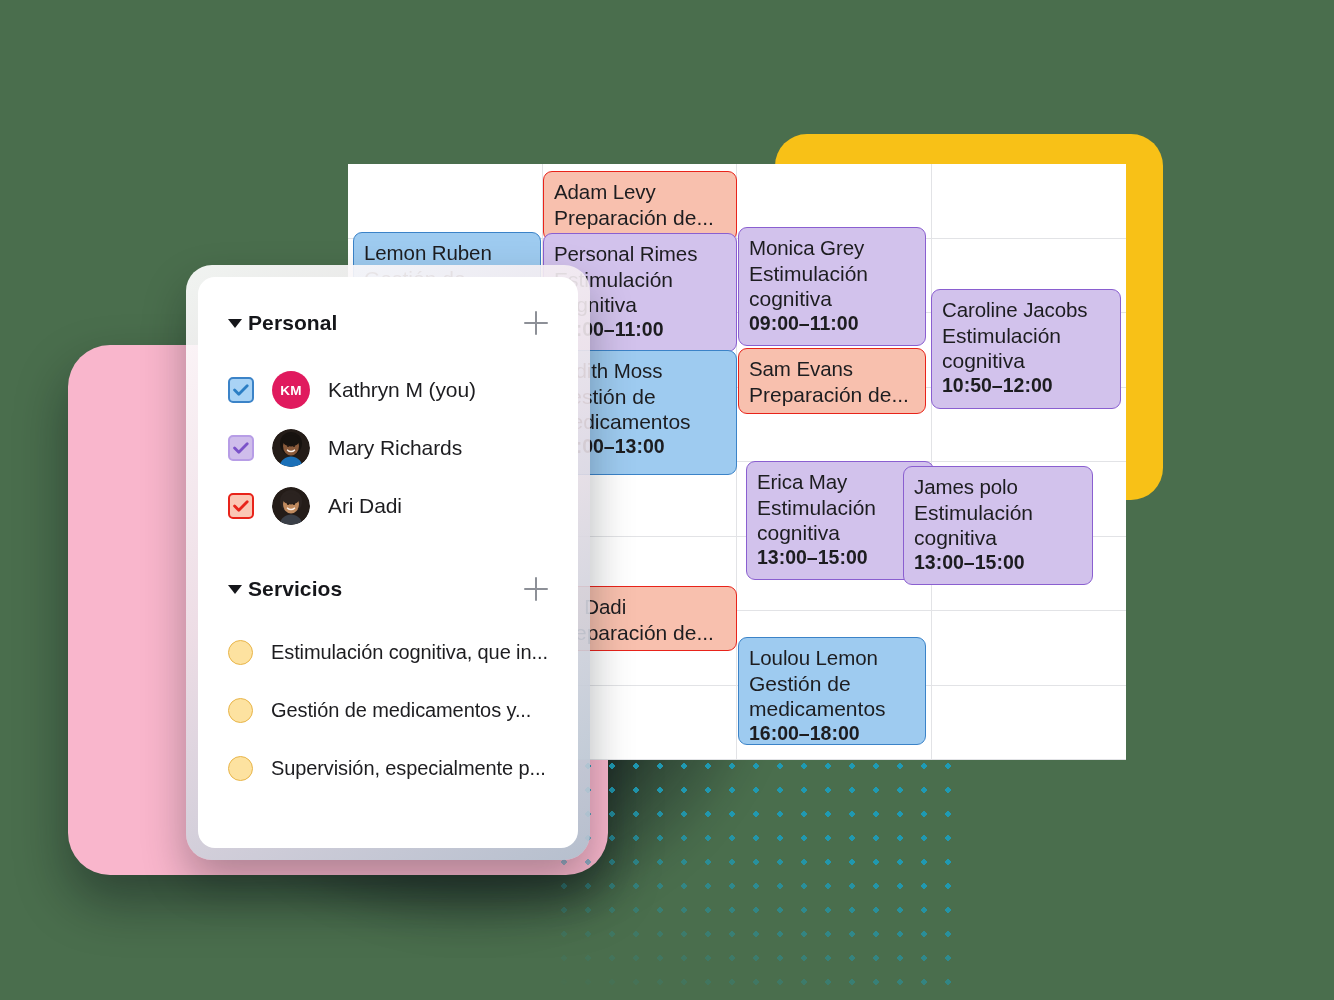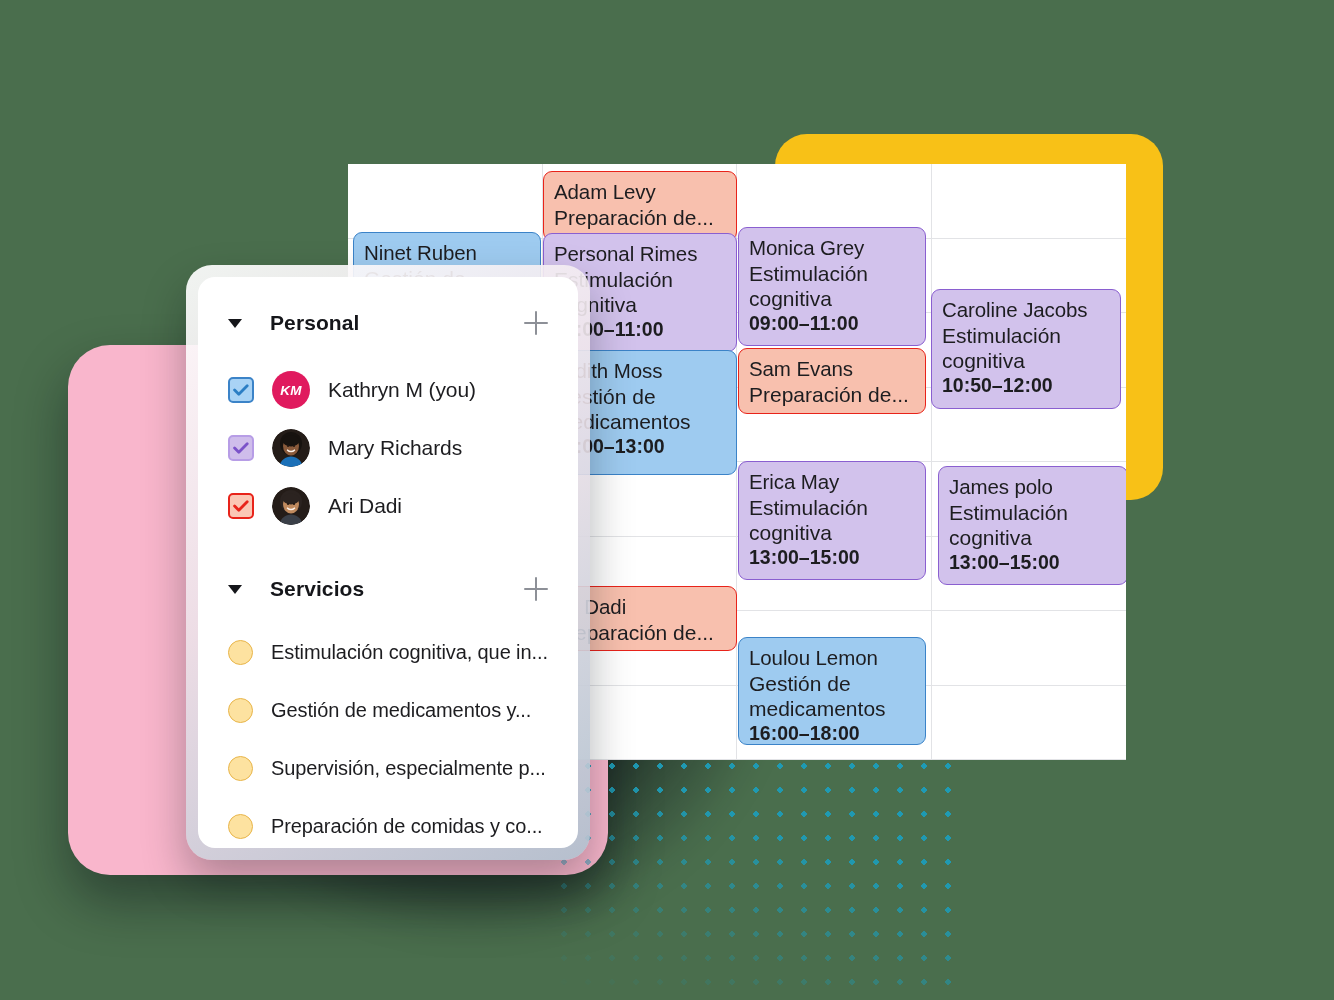--- a/index.html
+++ b/index.html
@@ -123,21 +123,21 @@
     width: 100%;
     height: 100%;
     background: #ffffff;
     border-radius: 17px;
     padding: 34px 30px 26px 30px;
   }
 
   .section-head {
     display: flex;
     align-items: center;
-    gap: 28px;
+    gap: 6px;
     margin-bottom: 10px;
   }
   .caret {
     width: 0; height: 0;
     border-left: 7px solid transparent;
     border-right: 7px solid transparent;
     border-top: 9px solid #15161a;
     flex: 0 0 auto;
   }
   .section-title {
@@ -268,21 +268,21 @@
         <div class="cal-cell"></div>
         <div class="cal-cell"></div>
         <div class="cal-cell last-col"></div>
       </div>
     <div class="events" id="cal-events">
         <div class="event ev-salmon" style="left: 195px; top: 7px; width: 194px; height: 70px;">
           <div class="ev-name">Adam Levy</div>
           <div class="ev-svc">Preparación de...</div>
         </div>
         <div class="event ev-blue" style="left: 5px; top: 68px; width: 188px; height: 152px;">
-          <div class="ev-name">Ninet Ruben</div>
+          <div class="ev-name">Lemon Ruben</div>
           <div class="ev-svc">Gestión de</div>
         </div>
         <div class="event ev-purple" style="left: 195px; top: 69px; width: 194px; height: 119px;">
           <div class="ev-name">Personal Rimes</div>
           <div class="ev-svc">Estimulación cognitiva</div>
           <div class="ev-time">09:00–11:00</div>
         </div>
         <div class="event ev-purple" style="left: 390px; top: 63px; width: 188px; height: 119px;">
           <div class="ev-name">Monica Grey</div>
           <div class="ev-svc">Estimulación cognitiva</div>
@@ -295,26 +295,26 @@
         </div>
         <div class="event ev-blue" style="left: 195px; top: 186px; width: 194px; height: 125px;">
           <div class="ev-name">Judith Moss</div>
           <div class="ev-svc">Gestión de medicamentos</div>
           <div class="ev-time">10:00–13:00</div>
         </div>
         <div class="event ev-salmon" style="left: 390px; top: 184px; width: 188px; height: 66px;">
           <div class="ev-name">Sam Evans</div>
           <div class="ev-svc">Preparación de...</div>
         </div>
-        <div class="event ev-purple" style="left: 390px; top: 297px; width: 188px; height: 119px;">
+        <div class="event ev-purple" style="left: 398px; top: 297px; width: 188px; height: 119px;">
           <div class="ev-name">Erica May</div>
           <div class="ev-svc">Estimulación cognitiva</div>
           <div class="ev-time">13:00–15:00</div>
         </div>
-        <div class="event ev-purple" style="left: 590px; top: 302px; width: 190px; height: 119px;">
+        <div class="event ev-purple" style="left: 555px; top: 302px; width: 190px; height: 119px;">
           <div class="ev-name">James polo</div>
           <div class="ev-svc">Estimulación cognitiva</div>
           <div class="ev-time">13:00–15:00</div>
         </div>
         <div class="event ev-salmon" style="left: 195px; top: 422px; width: 194px; height: 65px;">
           <div class="ev-name">Ari Dadi</div>
           <div class="ev-svc">Preparación de...</div>
         </div>
         <div class="event ev-blue" style="left: 390px; top: 473px; width: 188px; height: 108px;">
           <div class="ev-name">Loulou Lemon</div>
@@ -335,21 +335,21 @@
         <span class="plus-btn"></span>
       </div>
 
       <div class="staff-list" id="staff-list">
           <div class="staff-row">
             <span class="cbx cbx-blue">
               <svg width="16" height="13" viewBox="0 0 16 13">
                 <path d="M1.6 6.6l4.2 4.2L14.2 2.2" stroke="#2b7ec4" stroke-width="2.8" fill="none" stroke-linecap="round" stroke-linejoin="round"></path>
               </svg>
             </span>
-            <span class="avatar" style="background: rgb(224, 26, 94); font-style: italic;">KM</span>
+            <span class="avatar" style="background: rgb(224, 26, 94);">KM</span>
             <span class="staff-name">Kathryn M (you)</span>
           </div>
           <div class="staff-row">
             <span class="cbx cbx-purple">
               <svg width="16" height="13" viewBox="0 0 16 13">
                 <path d="M1.6 6.6l4.2 4.2L14.2 2.2" stroke="#7b52c9" stroke-width="2.8" fill="none" stroke-linecap="round" stroke-linejoin="round"></path>
               </svg>
             </span>
             <span class="avatar">
               <svg width="38" height="38" viewBox="0 0 38 38" aria-hidden="true">
@@ -413,22 +413,18 @@
             <span class="svc-label">Estimulación cognitiva, que in...</span>
           </div>
           <div class="svc-row">
             <span class="svc-dot"></span>
             <span class="svc-label">Gestión de medicamentos y...</span>
           </div>
           <div class="svc-row">
             <span class="svc-dot"></span>
             <span class="svc-label">Supervisión, especialmente p...</span>
           </div>
-          <div class="svc-row">
-            <span class="svc-dot"></span>
-            <span class="svc-label">Preparación de comidas y co...</span>
-          </div>
         </div>
 
     </div>
   </div>
 
 </div>
 
 </body></html>

